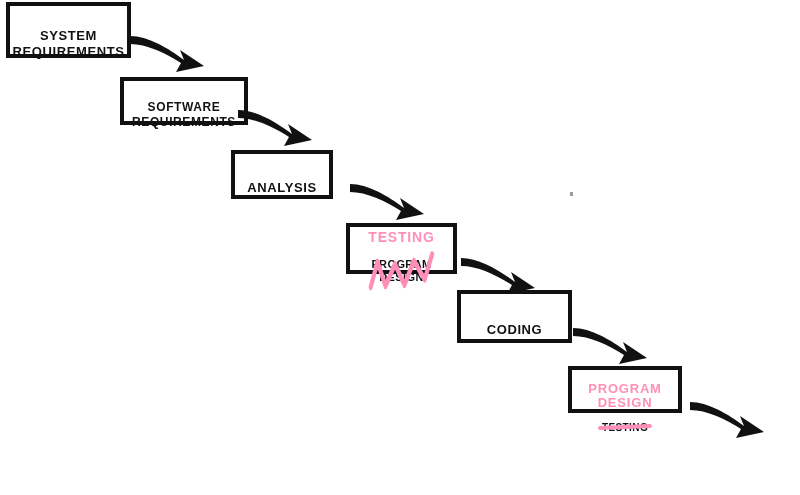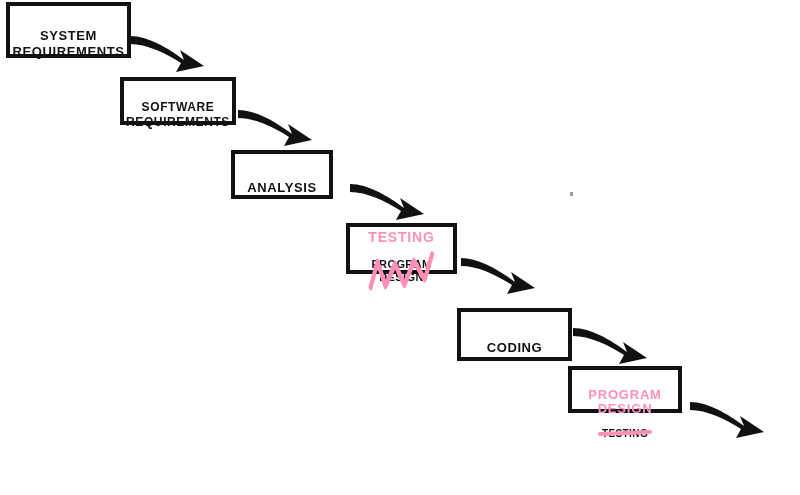--- a/index.html
+++ b/index.html
@@ -86,45 +86,45 @@
 
 <div id="diagram-root">
 
   <div class="speck" style="left:570px; top:192px;"></div>
 
   <div class="stage-box" style="left:6px; top:2px; width:125px; height:56px;">
     <div class="stage-label">SYSTEM
 REQUIREMENTS</div>
   </div>
 
-  <div class="stage-box" style="left:120px; top:77px; width:116px; height:48px;">
+  <div class="stage-box" style="left:120px; top:77px; width:128px; height:48px;">
     <div class="stage-label small">SOFTWARE
 REQUIREMENTS</div>
   </div>
 
   <div class="stage-box" style="left:231px; top:150px; width:102px; height:49px;">
     <div class="stage-label">ANALYSIS</div>
   </div>
 
   <div class="stage-box" style="left:346px; top:223px; width:111px; height:51px; justify-content:flex-start; padding-top:3px;">
     <div class="ann-new" style="font-size:14px; color:#ff8fb8;">TESTING</div>
     <div class="ann-old" style="font-size:11px; margin-top:1px;">
       <span>PROGRAM
 DESIGN</span>
       <svg class="scribble" viewBox="0 0 100 40" preserveAspectRatio="none">
         <path d="M4 34 L14 11 L26 33 L40 13 L54 32 L68 10 L84 27 L95 4" fill="none" stroke="#ff8fb8" stroke-width="6" stroke-linecap="round" stroke-linejoin="round"></path>
       </svg>
     </div>
   </div>
 
-  <div class="stage-box" style="left:457px; top:308px; width:115px; height:53px;justify-content:center;">
+  <div class="stage-box" style="left:457px; top:290px; width:115px; height:53px;justify-content:center;">
     <div class="stage-label">CODING</div>
   </div>
 
-  <div class="stage-box" style="left:568px; top:366px; width:114px; height:47px; justify-content:flex-start; padding-top:18px;">
+  <div class="stage-box" style="left:568px; top:366px; width:114px; height:47px; justify-content:flex-start; padding-top:12px;">
     <div class="ann-new" style="font-size:13px; color:#ff8fb8;">PROGRAM
 DESIGN</div>
     <div class="ann-old" style="font-size:10px; margin-top:0px;">
       <span>TESTING</span>
       <span class="strike-line" style="background:#ff8fb8;"></span>
     </div>
   </div>
 
 
   <svg class="arrow" style="left:128px; top:28px;" width="86" height="50" viewBox="0 0 86 50">

